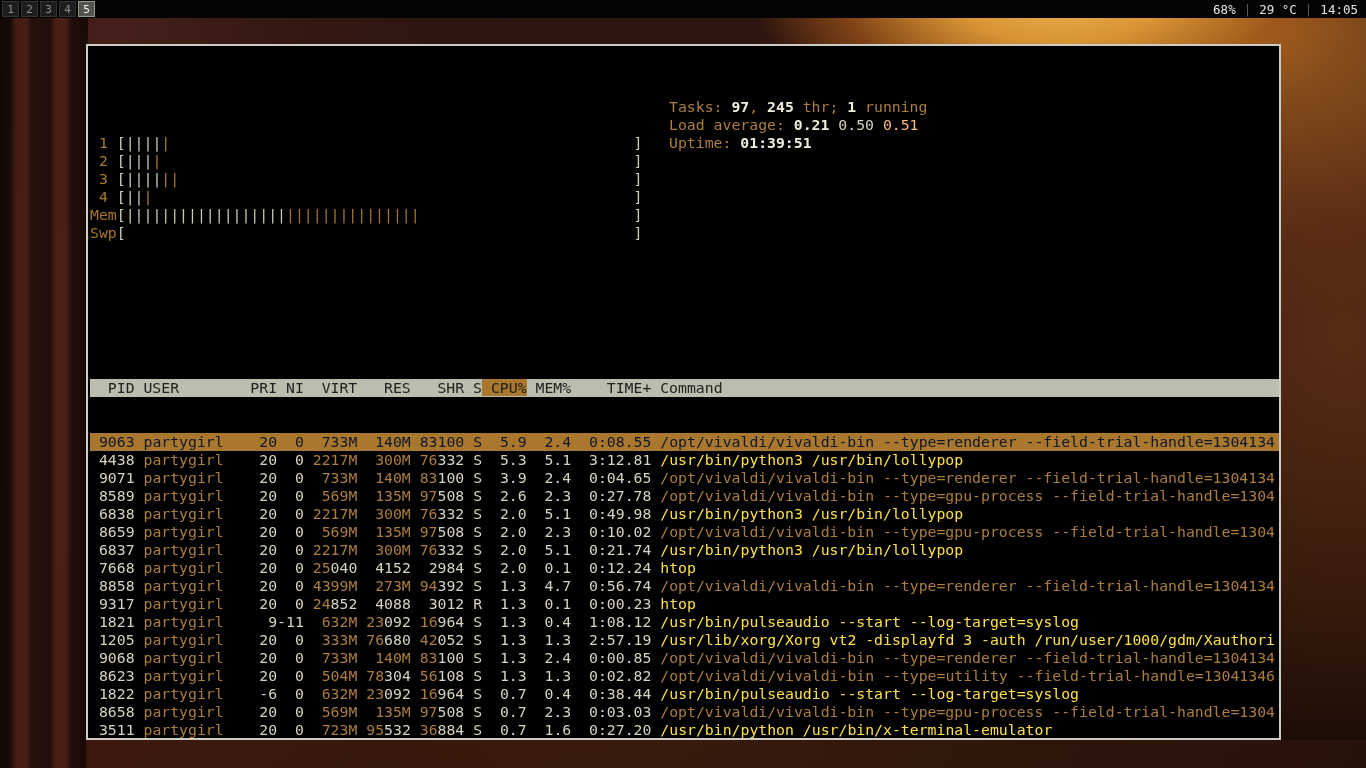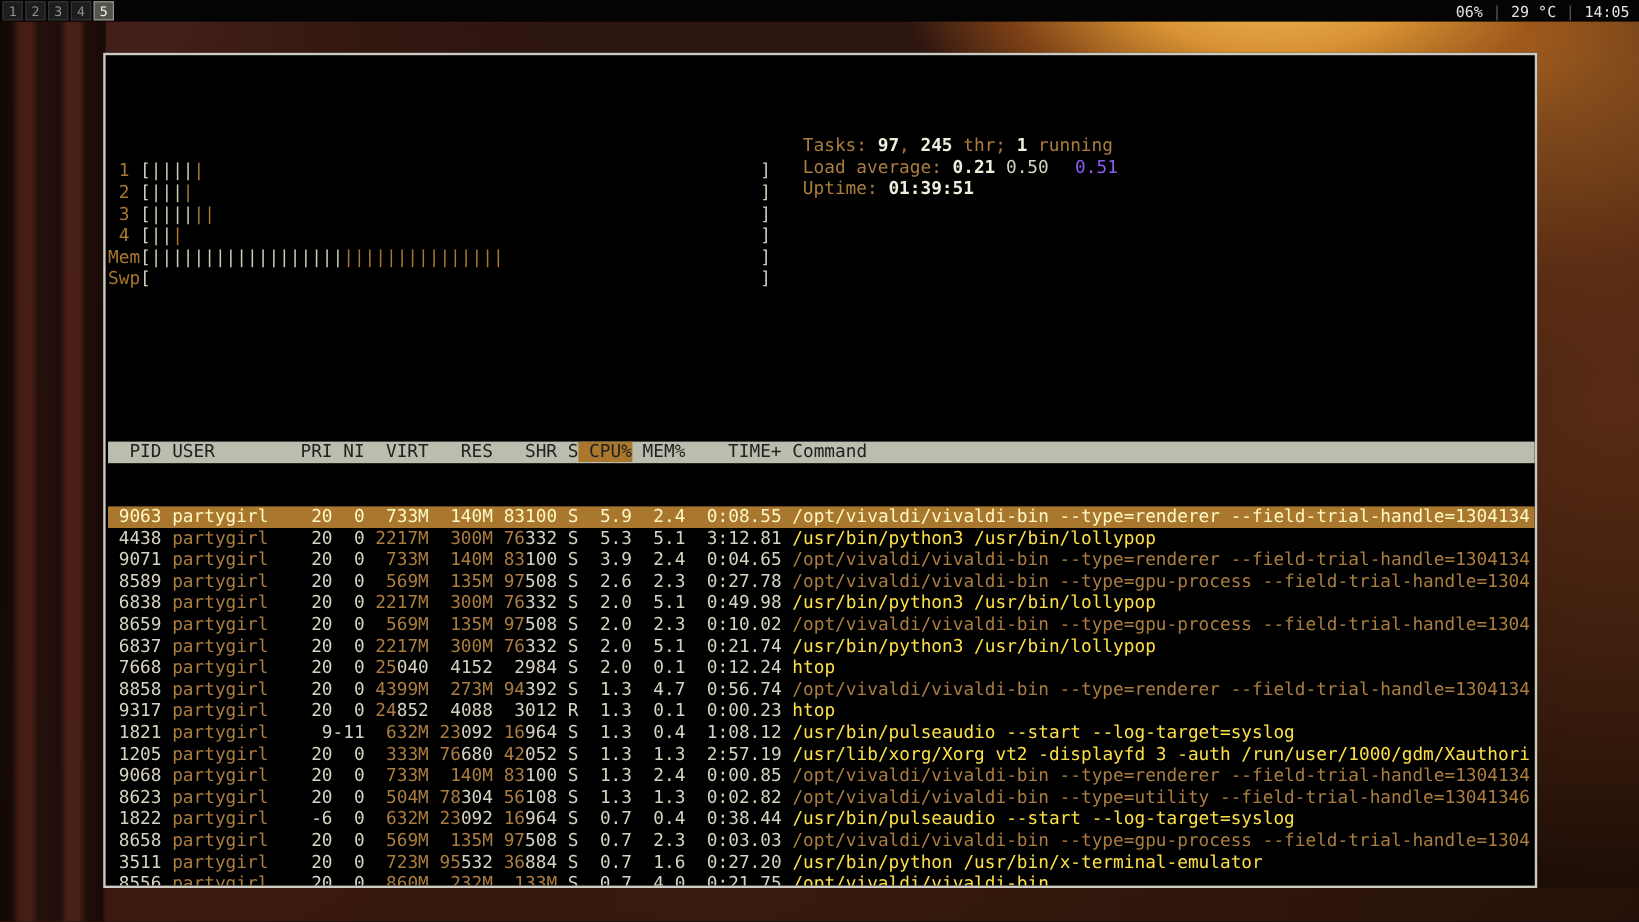--- a/index.html
+++ b/index.html
@@ -41,53 +41,53 @@
   #status .sep{color:#5a5a5a;margin:0 8px;}
   
   #term{
     position:absolute;left:86px;top:44px;width:1195px;height:696px;
     background:#000;border:2px solid #cccbc4;box-sizing:border-box;
     font-size:14.8px;line-height:18px;color:#d6d3c2;overflow:hidden;z-index:4;
   }
   #content{padding:16px 0 0 2px;white-space:pre;}
   .line,.prow,.hrow,.fbar{height:18px;white-space:pre;overflow:hidden;}
   #meters{position:relative;}
-  #summary{position:absolute;left:65ch;top:15px;}
+  #summary{position:absolute;left:65ch;top:0;}
   .tn{color:#ab7d3f;}
   .cr{color:#d6d3c2;}
   .bld{color:#efeddc;font-weight:bold;}
-  .dim2{color:#8b5cf6;margin-left:13px;}
+  .dim2{color:#fdba74;}
   .mlab{color:#a9772e;}
   .brk{color:#cfccbc;}
   .pb{color:#c9ccb2;}
   .tb{color:#a9772e;}
-  .hrow{background:#b9beae;color:#22221e;}
+  .hrow{background:#b9beae;color:#22221e;margin-top:11px;}
   .hrow span{color:#22221e;}
   .hsort{background:#a9772e;color:#2c2110;}
   .sel{background:#a9772e;}
-  .sel span{color:#fef9c3;text-align:right;}
+  .sel span{color:#0f172a;text-align:right;}
   .cmdw{color:#fde047;}
   .cmdt{color:#ab7d3f;}
 </style>
 </head>
 <body>
 
 <div class="curtain"></div>
 <div class="floorglow"></div>
 
 <div id="bar">
   <div id="workspaces" style="display: flex;">
       <div class="ws">1</div>
       <div class="ws">2</div>
       <div class="ws">3</div>
       <div class="ws">4</div>
       <div class="ws focused">5</div>
     </div>
   <div id="status">
-    <span>06%</span>
+    <span>68%</span>
     <span class="sep">|</span>
     <span>29 °C</span>
     <span class="sep">|</span>
     <span>14:05</span>
   </div>
 </div>
 
 <div id="term">
   <div id="content">
     <div id="meters">

